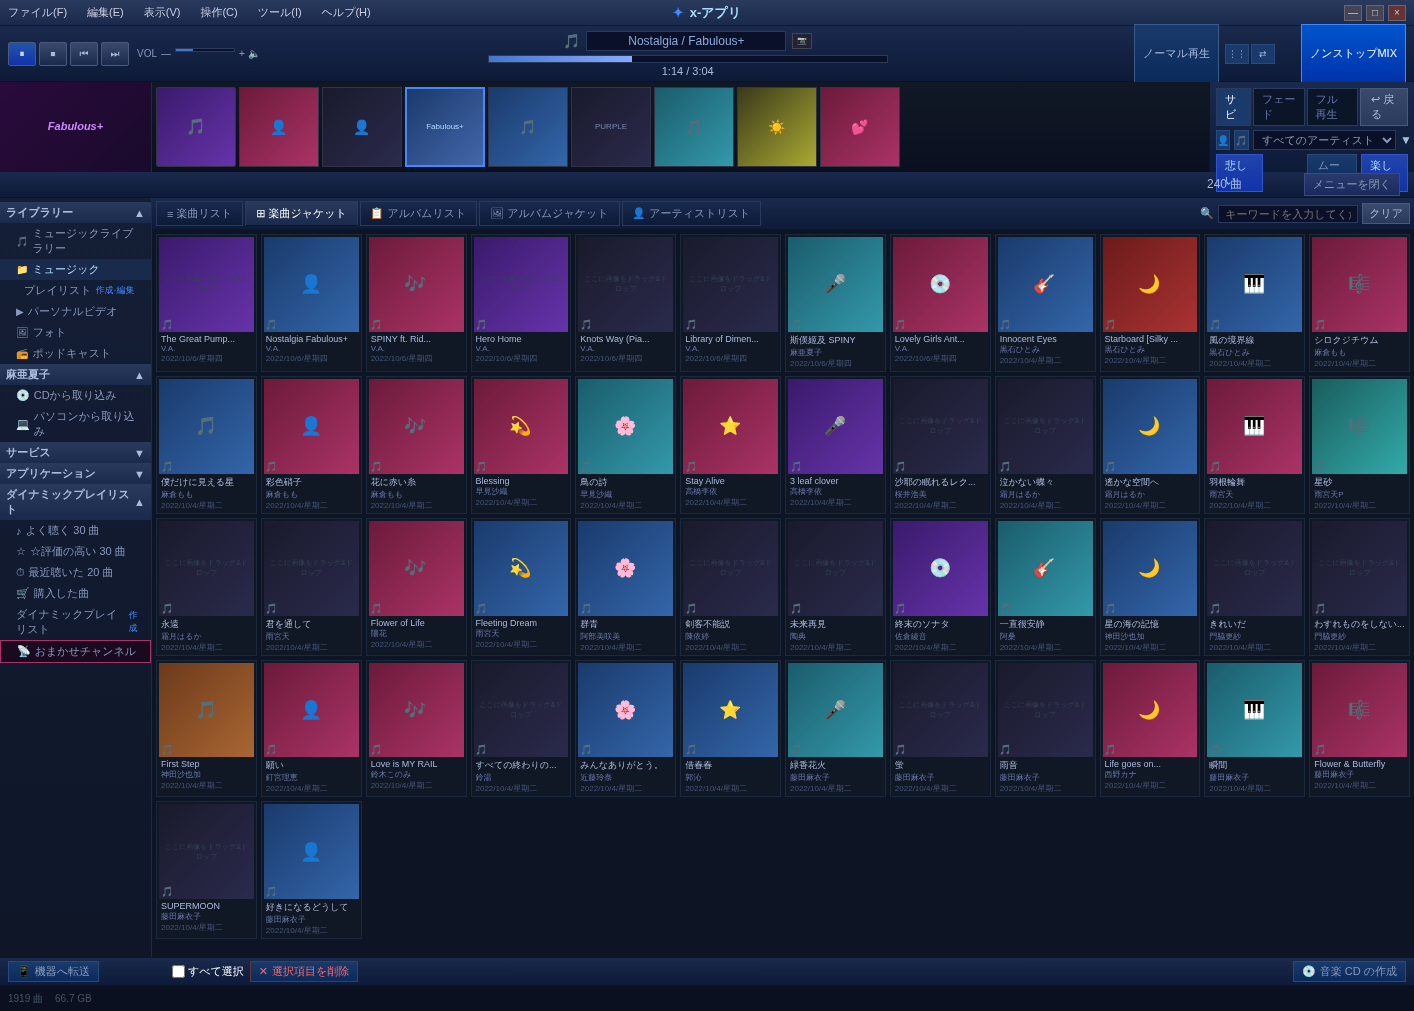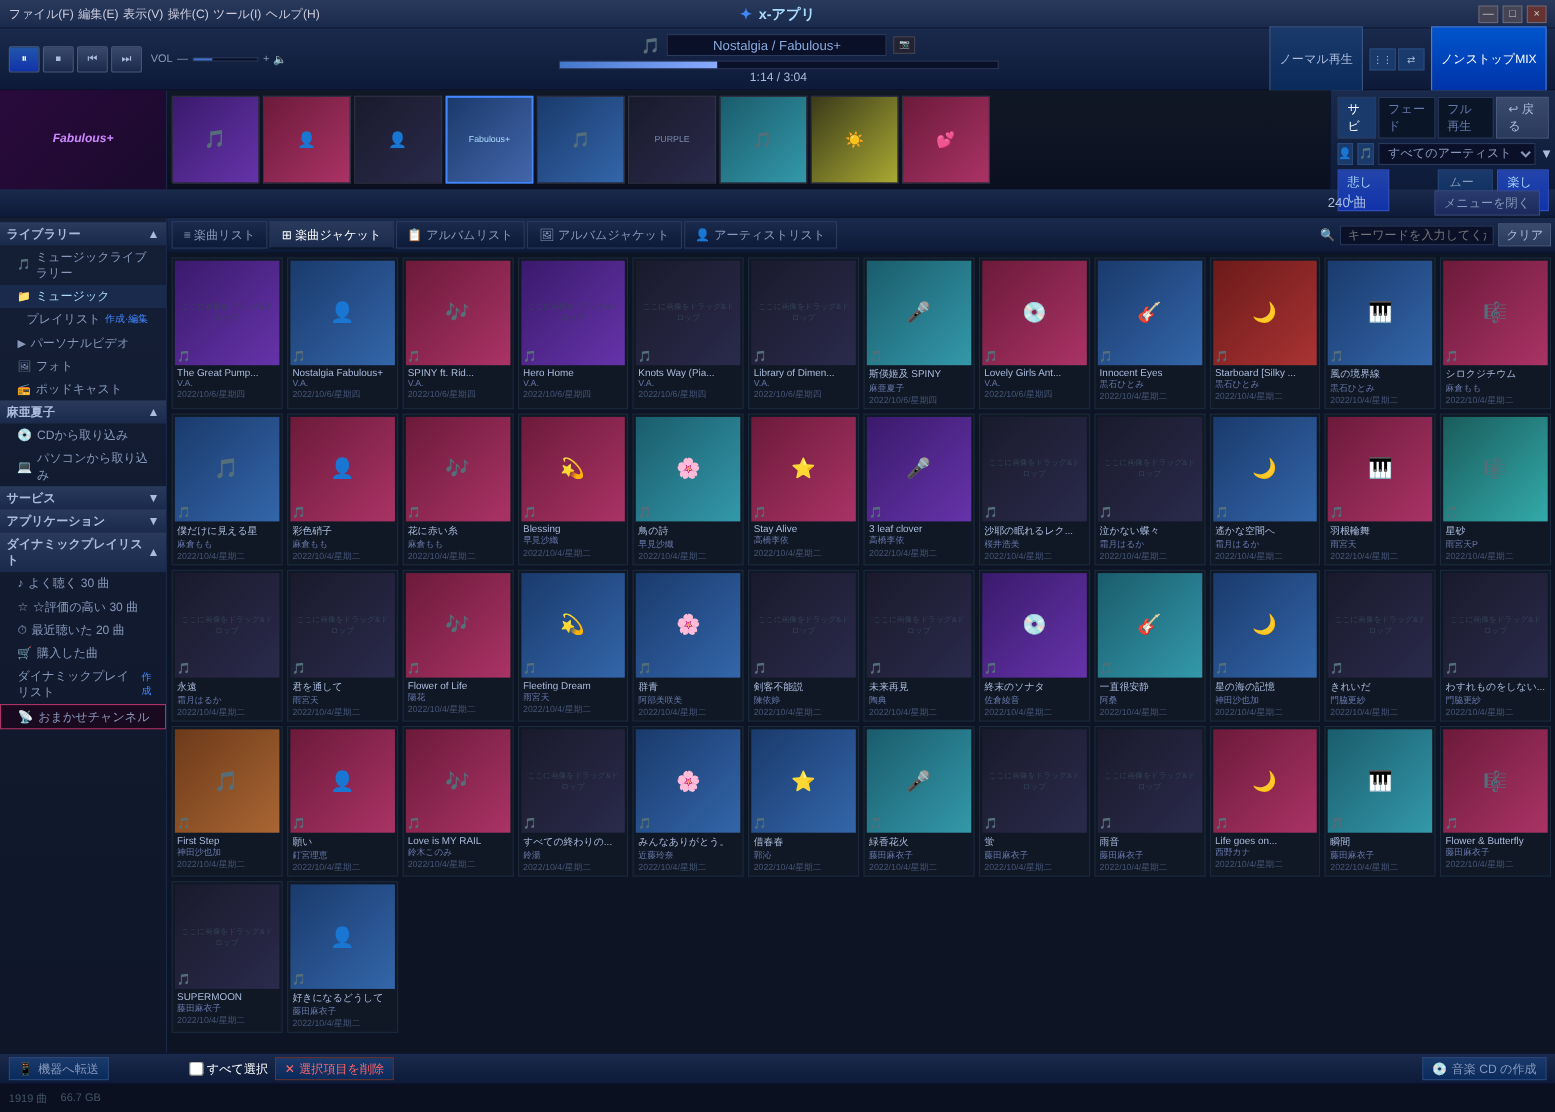--- a/index.html
+++ b/index.html
@@ -18,21 +18,21 @@
       background: linear-gradient(to bottom, #2a3a5c, #1a2a4c);
       height: 26px;
       display: flex;
       align-items: center;
       justify-content: space-between;
       padding: 0 8px;
       border-bottom: 1px solid #0a1a3c;
     }
     #titlebar .menu-items {
       display: flex;
-      gap: 4px;
+      gap: 20px;
       font-size: 11px;
       color: #ccd;
     }
     #titlebar .title-center {
       position: absolute;
       left: 50%;
       transform: translateX(-50%);
       display: flex;
       align-items: center;
       gap: 6px;
@@ -79,21 +79,20 @@
       justify-content: center;
       cursor: pointer;
       border-radius: 2px;
     }
     .transport-btn.active {
       background: linear-gradient(to bottom, #2255aa, #1133aa);
       color: #fff;
     }
     #volume-area {
       display: flex;
-      align-items: center;
       gap: 4px;
       font-size: 10px;
       color: #8899bb;
     }
     #now-playing {
       flex: 1;
       display: flex;
       flex-direction: column;
       align-items: center;
     }
@@ -129,20 +128,21 @@
       align-items: center;
       gap: 6px;
     }
     .mode-btn {
       background: linear-gradient(to bottom, #1a3a6c, #0a2a5c);
       border: 1px solid #3a5a8c;
       color: #aabbdd;
       padding: 21px 8px;
       font-size: 11px;
       cursor: pointer;
+      margin-left: 20px;
     }
     .mode-btn.highlight {
       background: linear-gradient(to bottom, #0055cc, #0033aa);
       color: #fff;
       border-color: #4488ff;
     }
 
     
     #album-strip {
       background: linear-gradient(to bottom, #111825, #0a1020);

